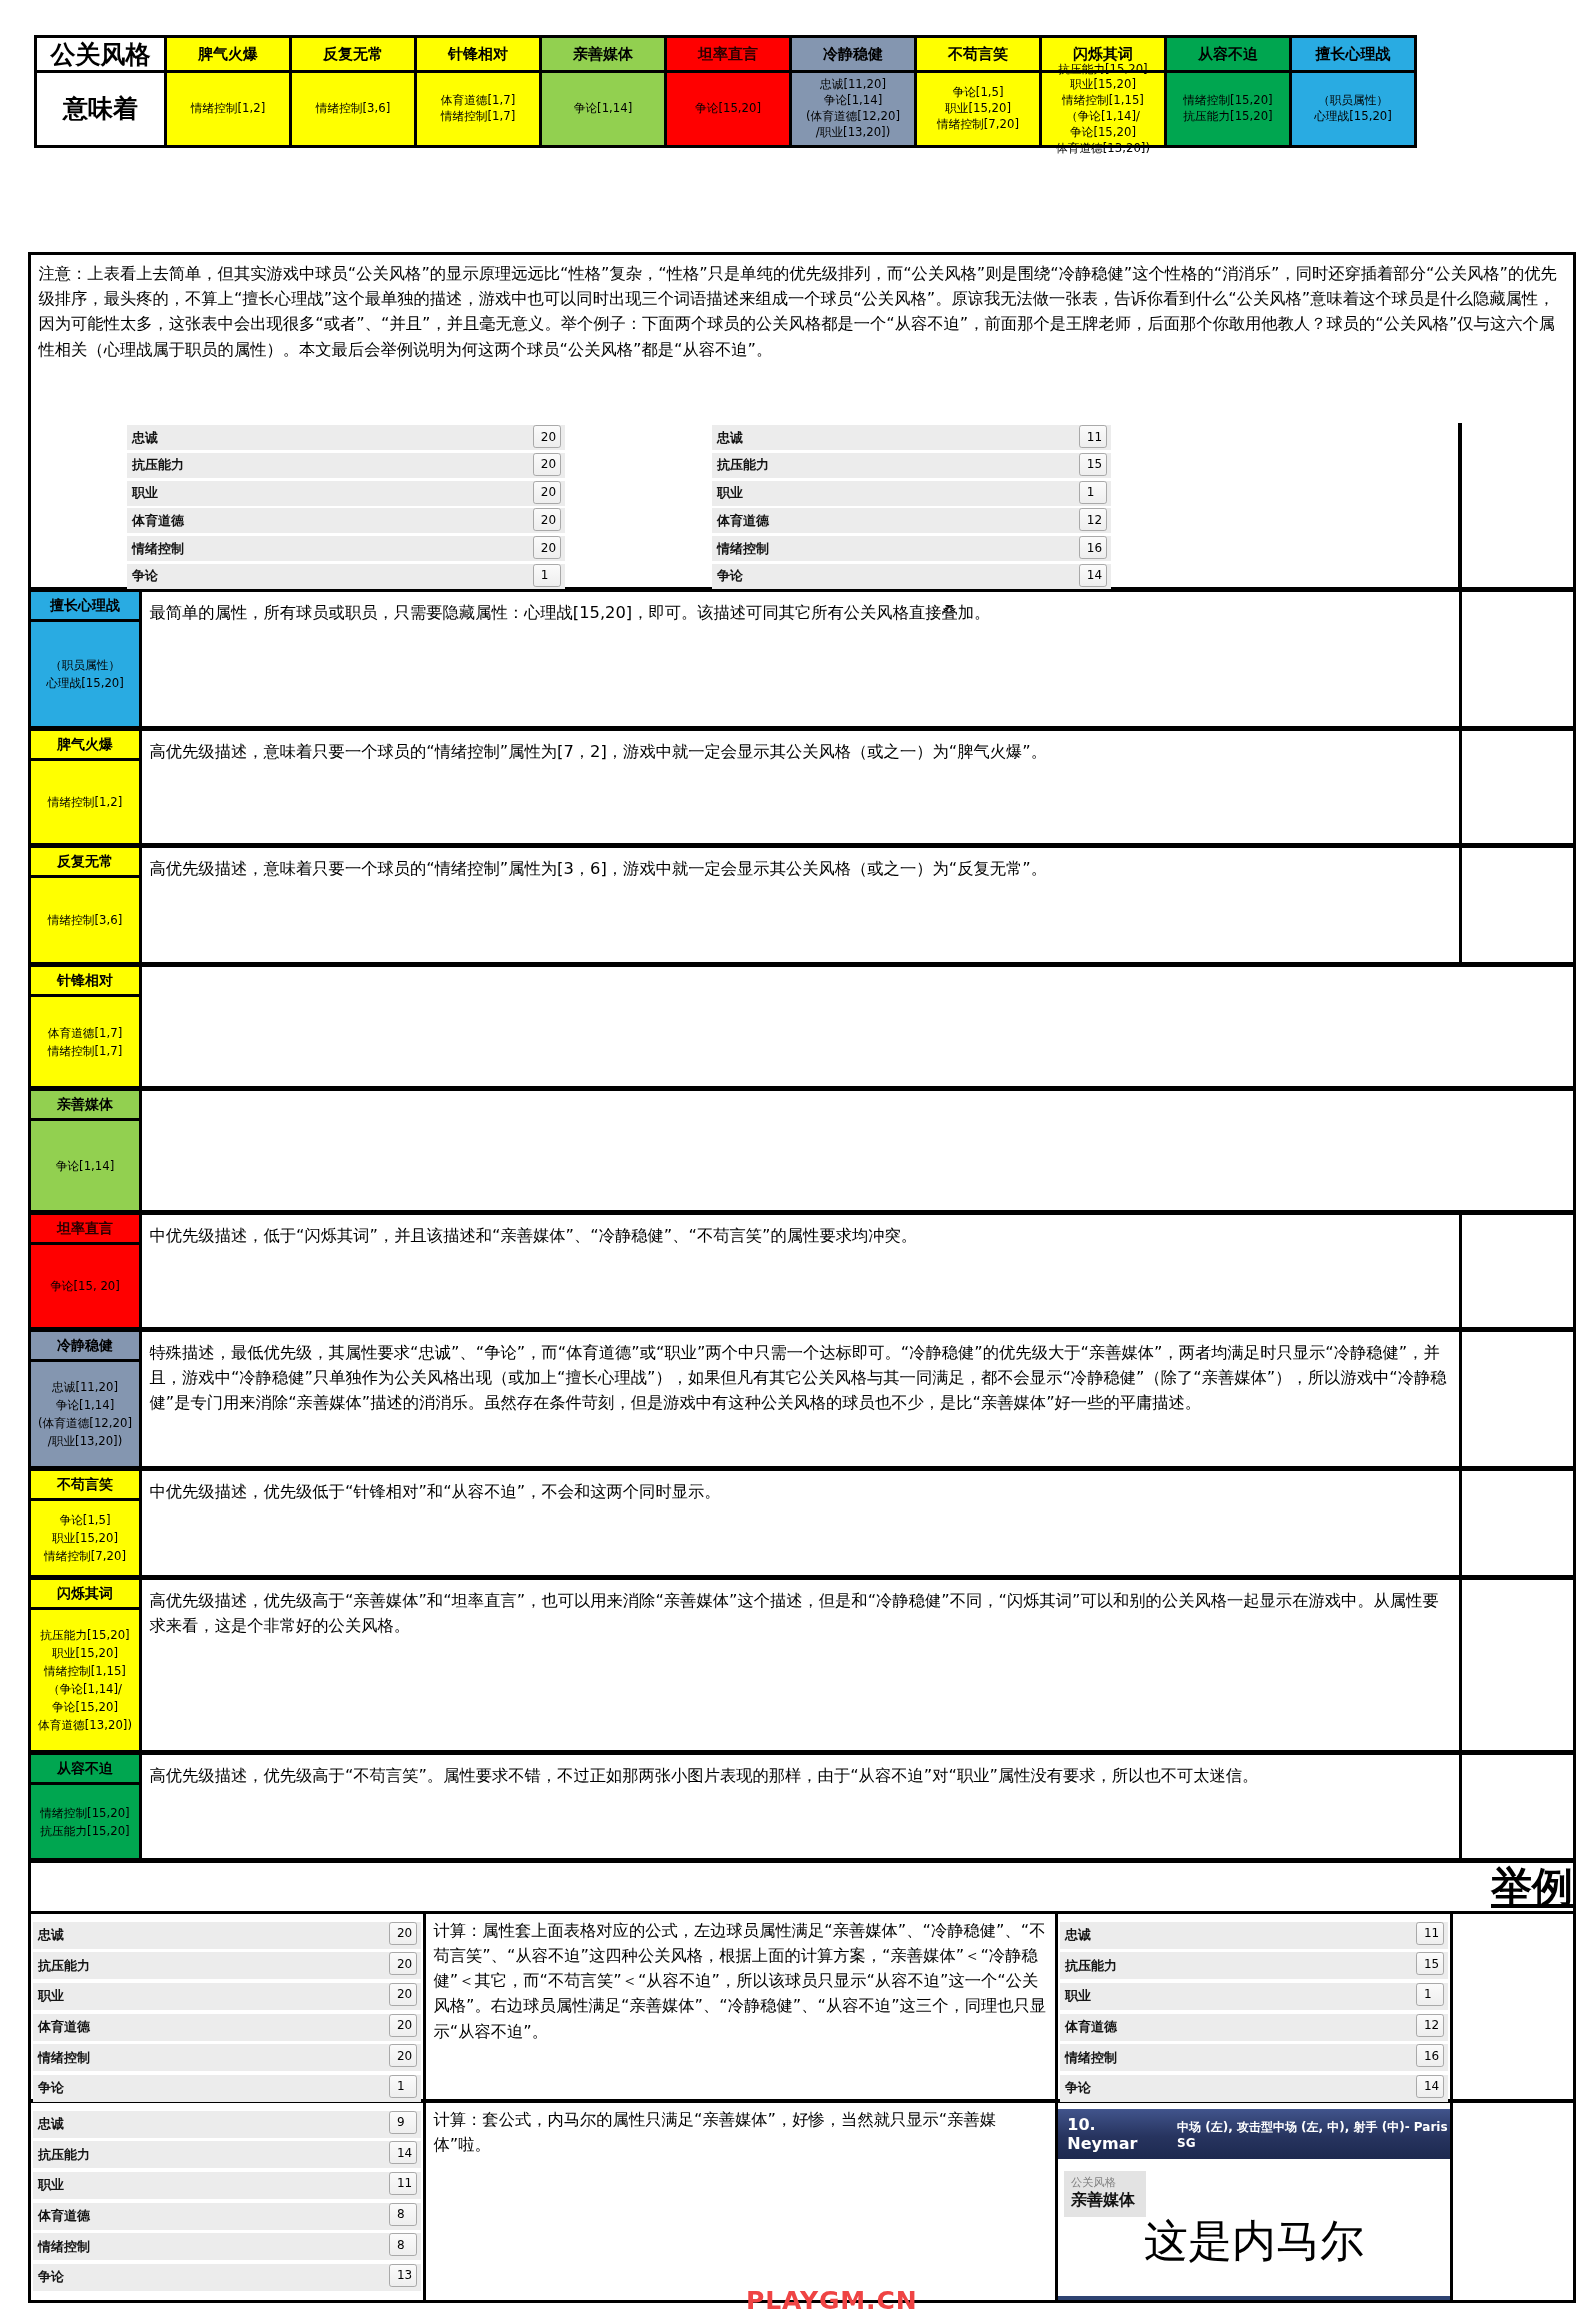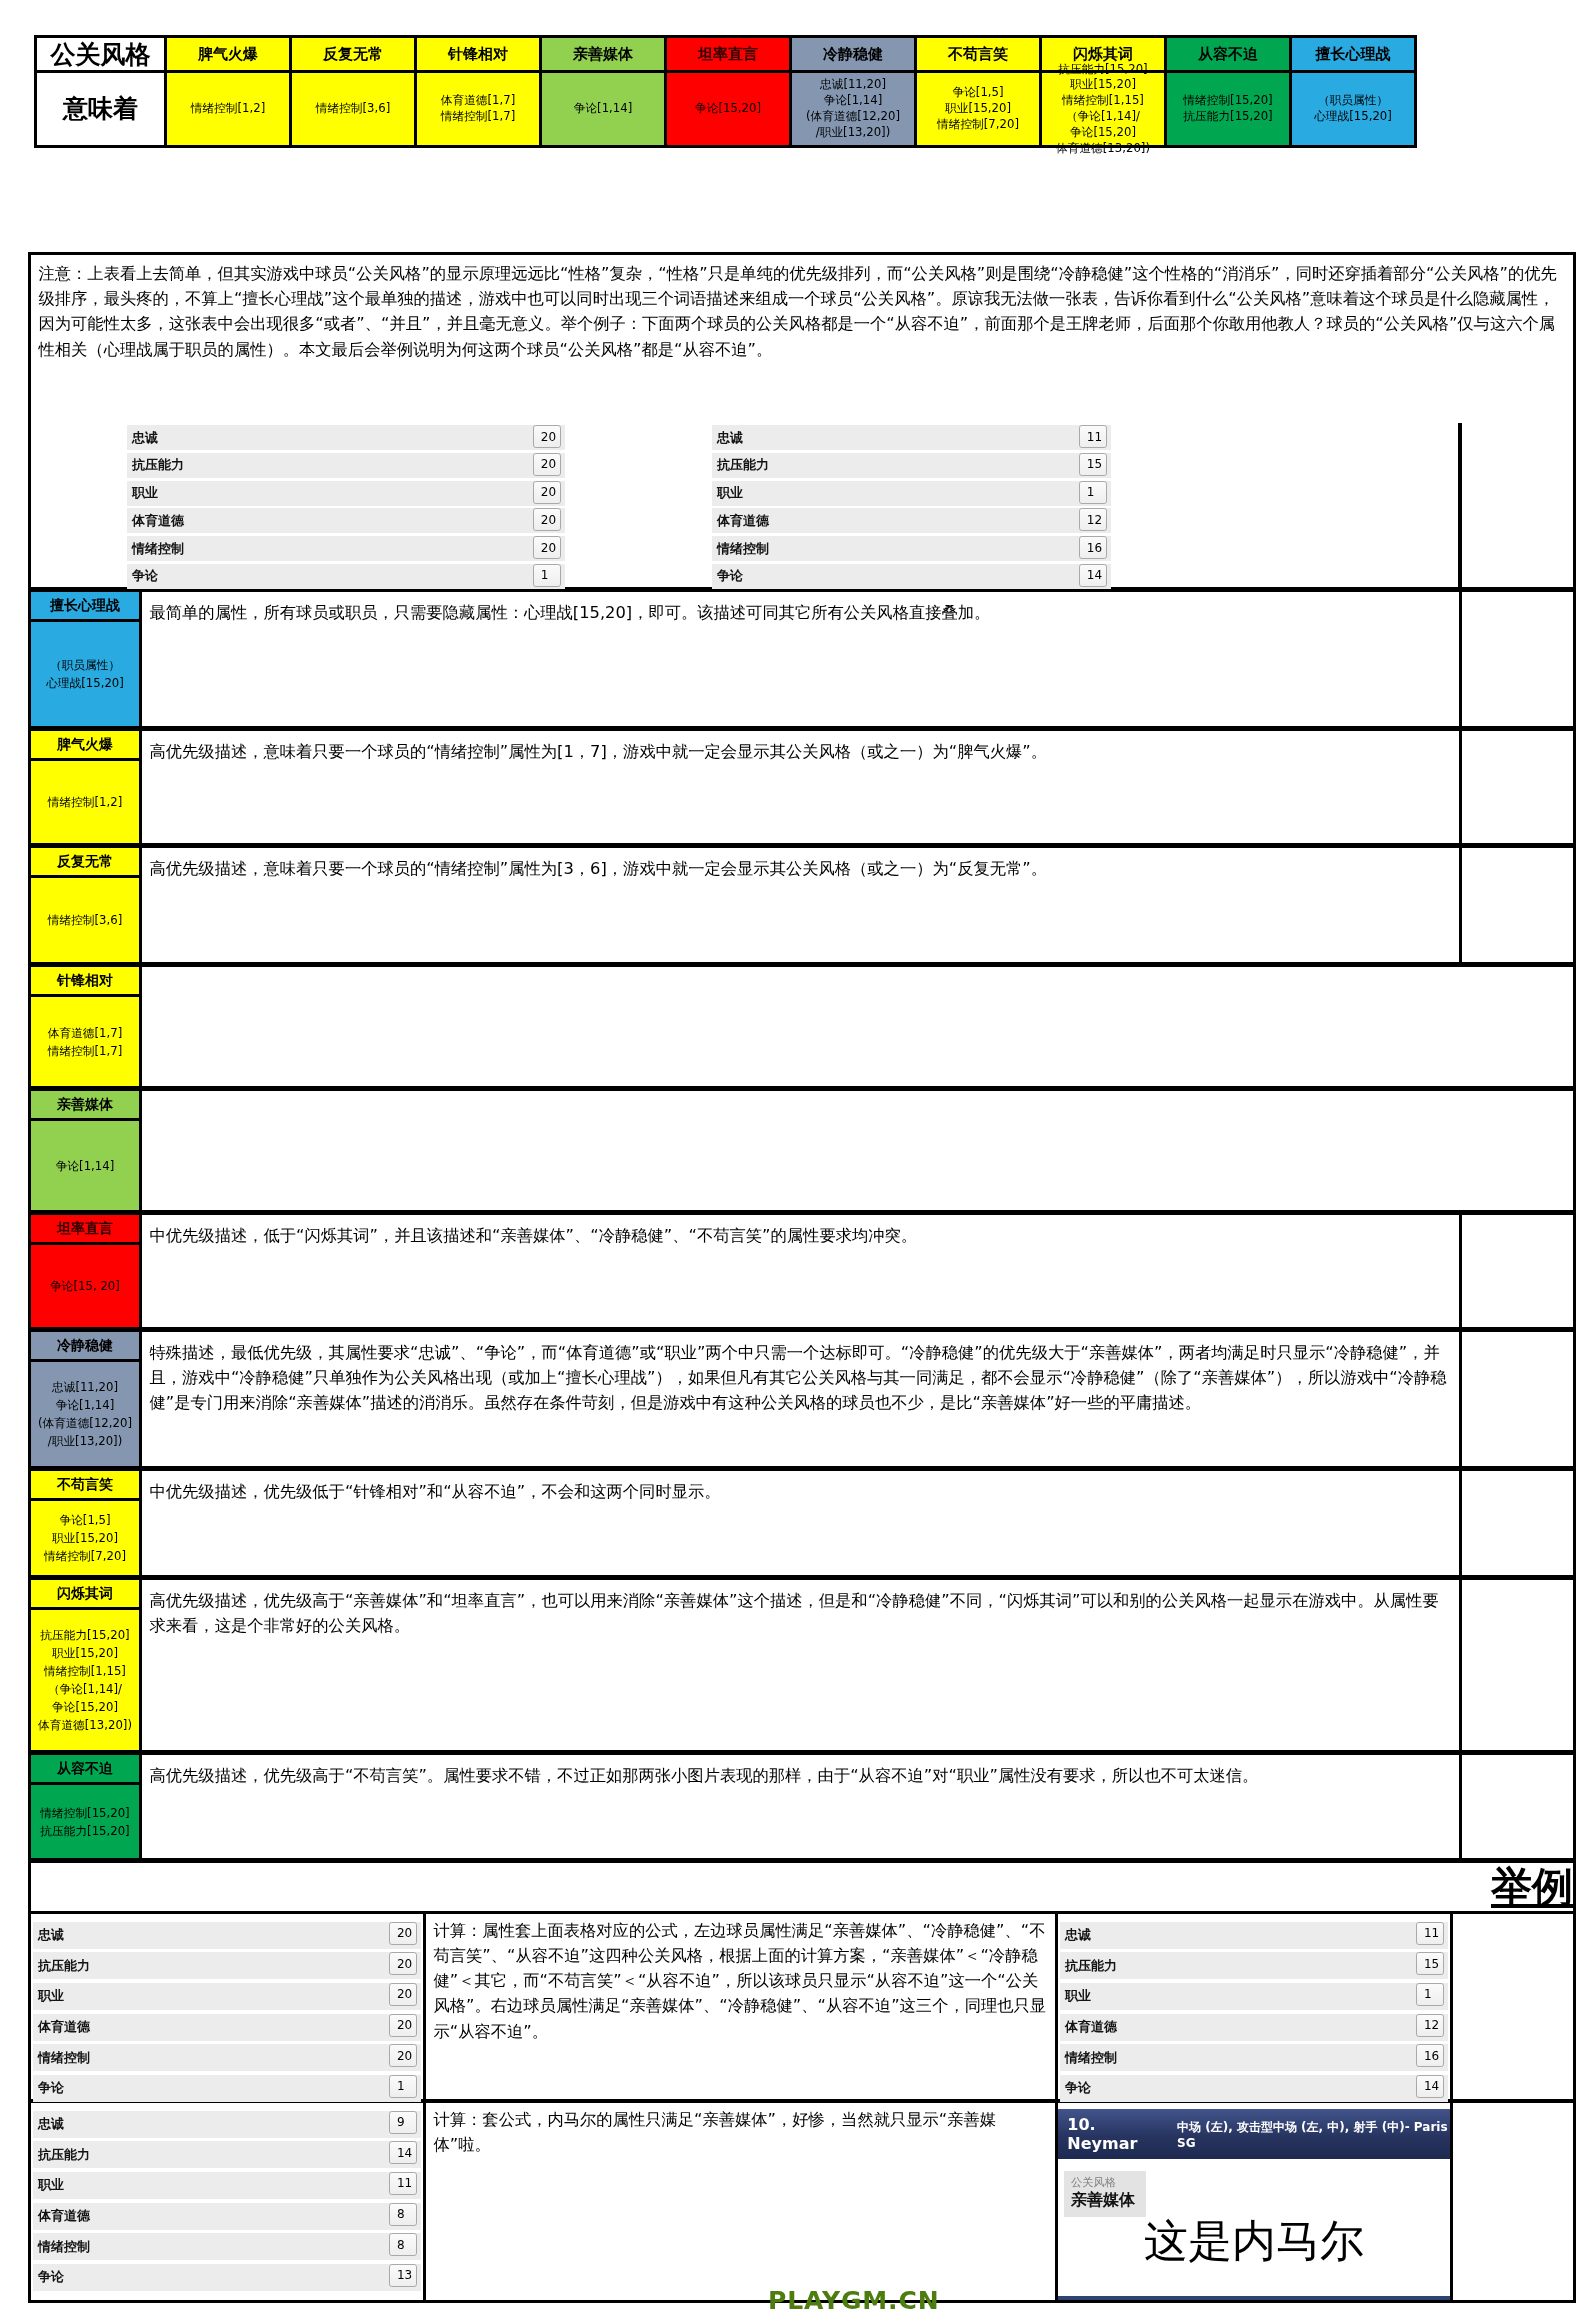--- a/index.html
+++ b/index.html
@@ -60,21 +60,21 @@
   #neymar-panel{position:absolute;left:0;right:0;top:5.6px;bottom:0;border-bottom:4.7px solid #2E4372;box-sizing:border-box;}
   #neymar-header{height:50px;background:linear-gradient(180deg,#41548C 0%,#27345F 55%,#1D2950 100%);
                  display:flex;align-items:center;padding-left:9.3px;color:#fff;}
   #neymar-name{font-size:16px;font-weight:bold;}
   #neymar-pos{font-size:12px;font-weight:bold;margin-left:13px;margin-top:2.8px;}
   #pr-box{display:inline-block;margin:12px 0 0 5.6px;background:#e3e3e3;padding:4.7px 11.2px 5.6px 7.5px;}
   #pr-box-label{font-size:11.2px;color:#808080;}
   #pr-box-value{font-size:16px;font-weight:bold;color:#111;}
   #neymar-caption{font-family:Liberation Sans, sans-serif;font-size:44px;text-align:center;margin-top:0px;line-height:1.1;}
 
-  #watermark{position:absolute;left:768px;top:2286px;font-size:25px;font-weight:bold;color:#4d7c0f;letter-spacing:0.9px;z-index:5;}
+  #watermark{position:absolute;left:746px;top:2286px;font-size:25px;font-weight:bold;color:#ef4444;letter-spacing:0.9px;z-index:5;}
 </style>
 </head>
 <body>
 
 <div id="top-table">
   <div class="tt-row" id="tt-head-row">
     <div class="tt-cell tt-corner tt-head">公关风格</div>
   <div class="tt-cell tt-col tt-head" style="background: rgb(255, 255, 0); color: rgb(0, 0, 0);">脾气火爆</div>
       <div class="tt-cell tt-col tt-head" style="background: rgb(255, 255, 0); color: rgb(0, 0, 0);">反复无常</div>
       <div class="tt-cell tt-col tt-head" style="background: rgb(255, 255, 0); color: rgb(0, 0, 0);">针锋相对</div>
@@ -181,21 +181,21 @@
 心理战[15,20]</div>
         </div>
         <div class="sr-desc">最简单的属性，所有球员或职员，只需要隐藏属性：心理战[15,20]，即可。该描述可同其它所有公关风格直接叠加。</div>
         <div class="sr-spacer"></div>
       </div>
       <div class="style-row" style="height: 112px;">
         <div class="sr-label" style="background: rgb(255, 255, 0);">
           <div class="sr-title" style="color: rgb(0, 0, 0);">脾气火爆</div>
           <div class="sr-attrs">情绪控制[1,2]</div>
         </div>
-        <div class="sr-desc">高优先级描述，意味着只要一个球员的“情绪控制”属性为[1，7]，游戏中就一定会显示其公关风格（或之一）为“脾气火爆”。</div>
+        <div class="sr-desc">高优先级描述，意味着只要一个球员的“情绪控制”属性为[7，2]，游戏中就一定会显示其公关风格（或之一）为“脾气火爆”。</div>
         <div class="sr-spacer"></div>
       </div>
       <div class="style-row" style="height: 114px;">
         <div class="sr-label" style="background: rgb(255, 255, 0);">
           <div class="sr-title" style="color: rgb(0, 0, 0);">反复无常</div>
           <div class="sr-attrs">情绪控制[3,6]</div>
         </div>
         <div class="sr-desc">高优先级描述，意味着只要一个球员的“情绪控制”属性为[3，6]，游戏中就一定会显示其公关风格（或之一）为“反复无常”。</div>
         <div class="sr-spacer"></div>
       </div>

